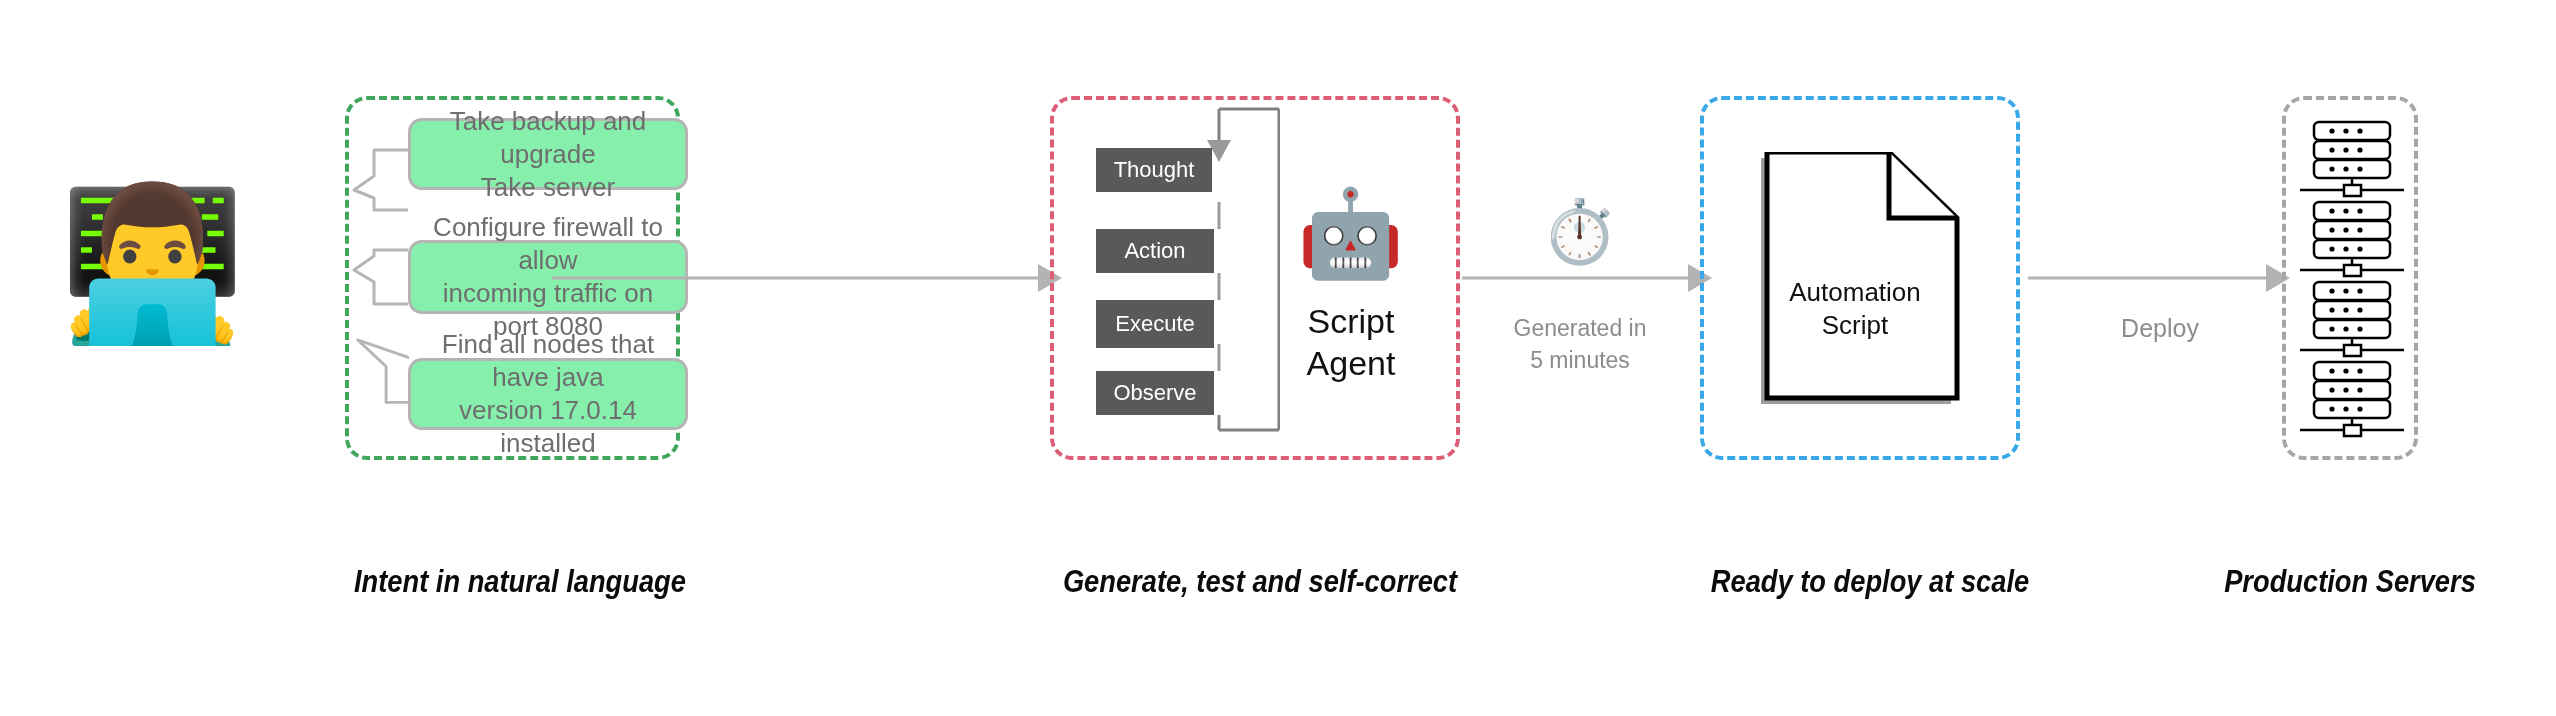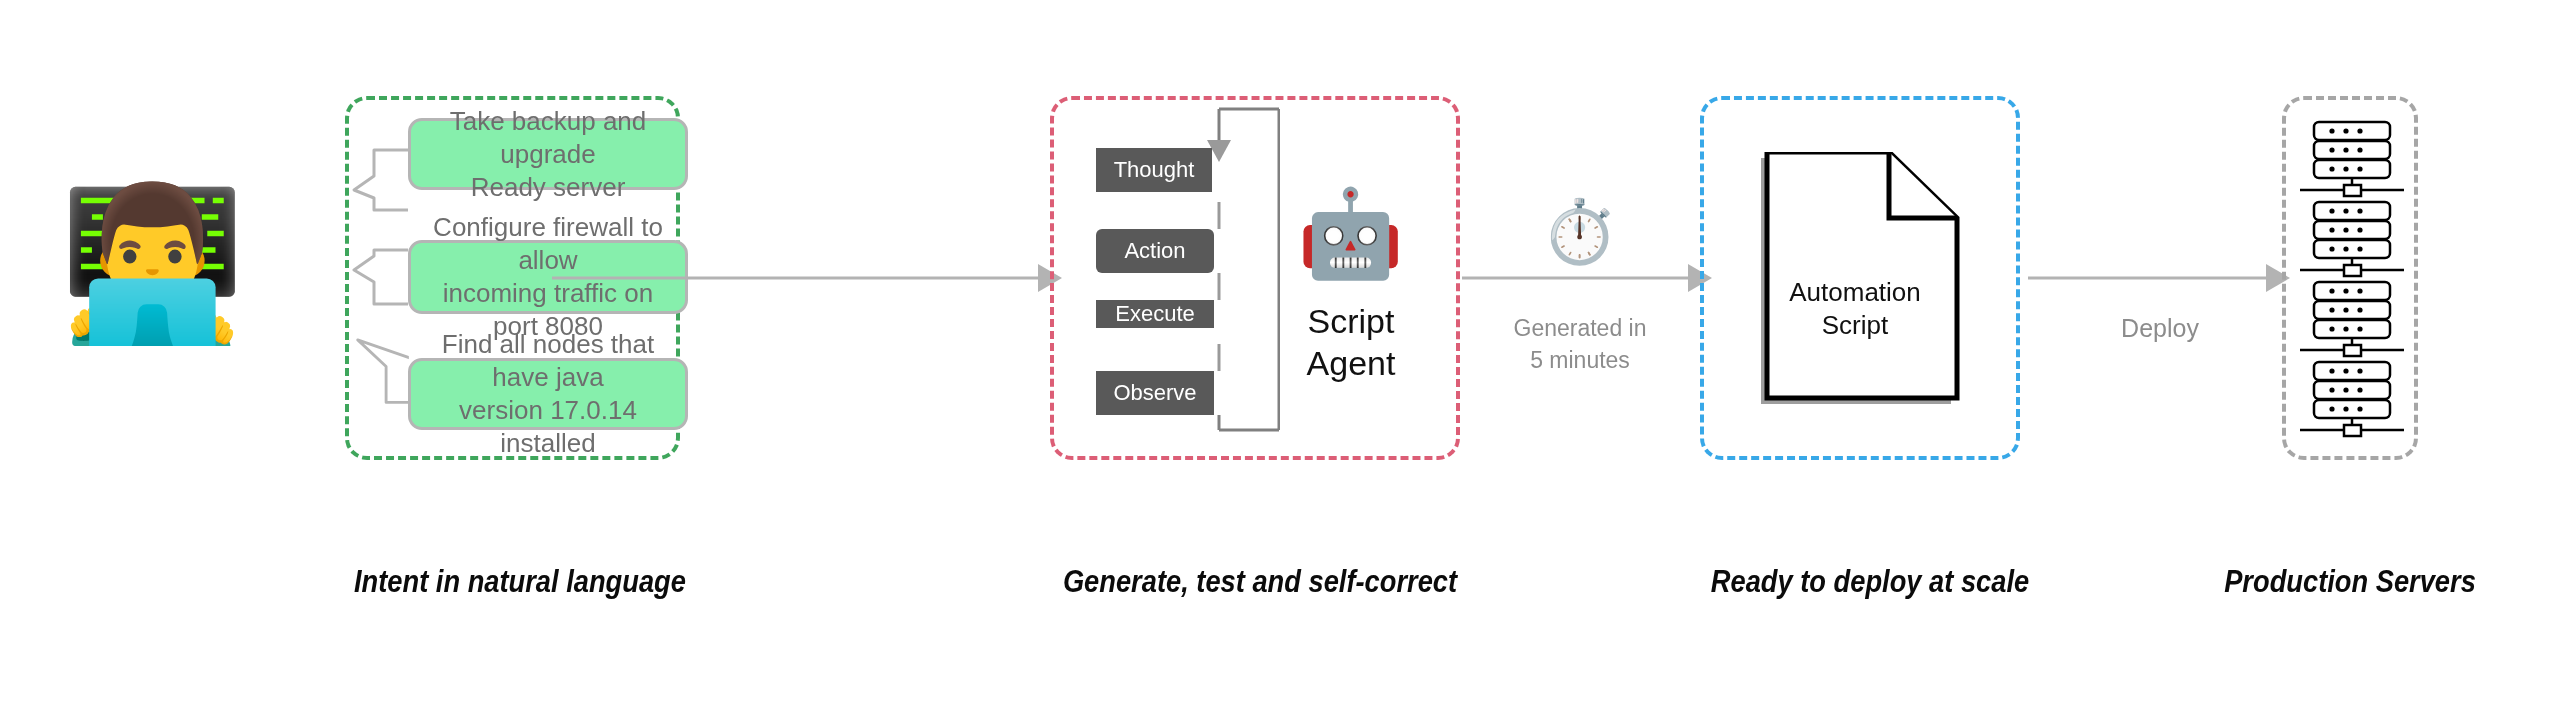--- a/index.html
+++ b/index.html
@@ -93,22 +93,22 @@
     color: #ffffff;
     font-size: 22px;
     line-height: 34px;
     text-align: center;
     display: flex;
     align-items: center;
     justify-content: center;
     box-sizing: border-box;
   }
   .loop-thought { left: 1096px; top: 148px; width: 116px; height: 44px; }
-  .loop-action  { left: 1096px; top: 229px; width: 118px; height: 44px; border-radius: 6px; }
-  .loop-execute { left: 1096px; top: 300px; width: 118px; height: 28px; }
+  .loop-action  { left: 1096px; top: 229px; width: 118px; height: 44px; }
+  .loop-execute { left: 1096px; top: 300px; width: 118px; height: 48px; }
   .loop-observe { left: 1096px; top: 371px; width: 118px; height: 44px; }
 
   .loop-svg { left: 1080px; top: 100px; width: 200px; height: 340px; }
 
   .robot-emoji {
     left: 1296px;
     top: 178px;
     width: 110px;
     height: 110px;
     font-size: 86px;
@@ -218,21 +218,21 @@
   </svg>
   <svg class="abs tail tail-3" viewBox="0 0 72 76">
     <path d="M62 22 L4 2 L34 30 L34 68 L62 68" fill="#ffffff" stroke="#b5b5b5" stroke-width="3" stroke-linejoin="round"></path>
     <line x1="58" y1="22" x2="72" y2="22" stroke="#ffffff" stroke-width="6"></line>
     <line x1="58" y1="68" x2="72" y2="68" stroke="#ffffff" stroke-width="6"></line>
   </svg>
 
   <div class="bubble bubble-1">
     <span>
       <span>Take backup and upgrade</span><br>
-      <span>Ready server</span>
+      <span>Take server</span>
     </span>
   </div>
   <div class="bubble bubble-2">
     <span>
       <span>Configure firewall to allow</span><br>
       <span>incoming traffic on port 8080</span>
     </span>
   </div>
   <div class="bubble bubble-3">
     <span>

